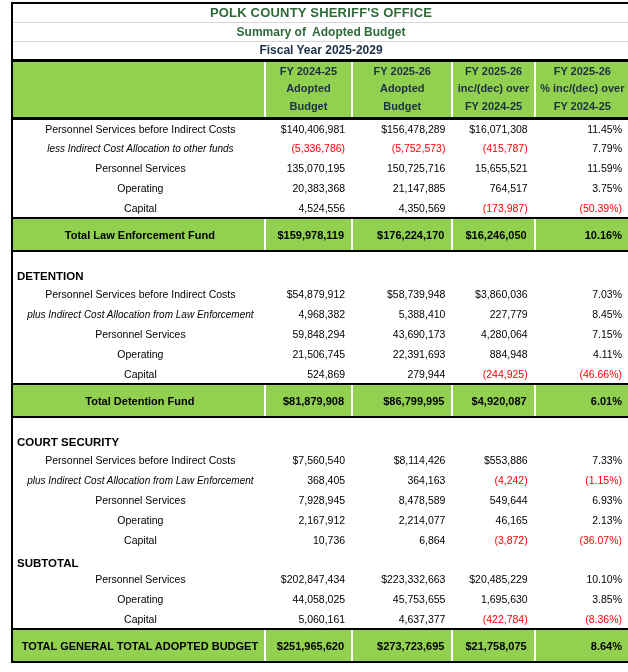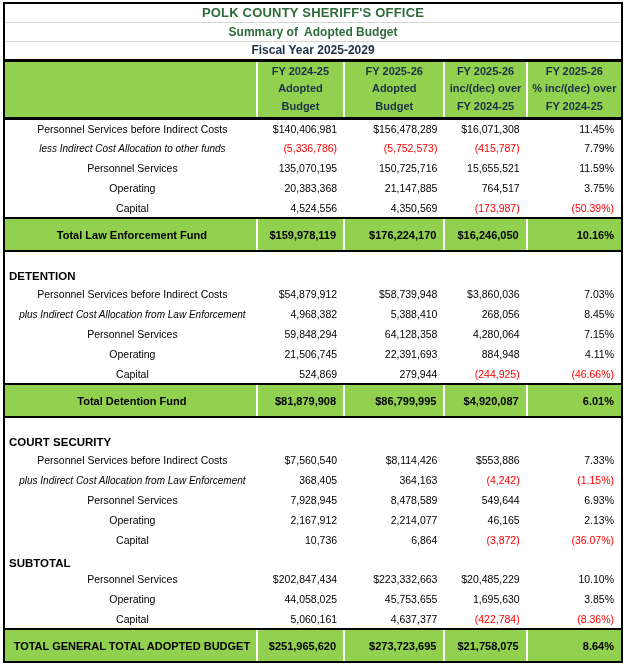--- a/index.html
+++ b/index.html
@@ -1,21 +1,21 @@
 <!DOCTYPE html>
 <html style="--green: #92d050; --titlegreen: #2e6b39; --headtext: #1b3044; --neg: #ff0000; --black: #000000;"><head>
 <meta charset="utf-8">
 <style>
   :root{
     --green:#92d050; --titlegreen:#2e6b39; --headtext:#1b3044;
     --neg:#ff0000; --black:#000000;
   }
   html,body{margin:0;padding:0;background:#fff;}
   body{width:628px;height:672px;font-family:"Liberation Sans",sans-serif;-webkit-font-smoothing:antialiased;}
-  .sheet{padding:2px 3px;}
+  .sheet{padding:2px 11px;}
   table{border-collapse:collapse;table-layout:fixed;width:620px;border:2px solid var(--black);}
   td,th{overflow:hidden;box-sizing:border-box;}
 
   
   tr.doc-row td{height:19px;text-align:center;vertical-align:middle;
     border-bottom:1px solid #d6d6d6;white-space:pre-wrap;font-weight:bold;}
   tr.doc-row.t1 td{font-size:13px;color:var(--titlegreen);letter-spacing:.2px;}
   tr.doc-row.t2 td{font-size:12px;color:var(--titlegreen);}
   tr.doc-row.t3 td{font-size:12px;color:var(--headtext);}
 
@@ -139,27 +139,27 @@
           <td class="lbl">Personnel Services before Indirect Costs</td>
           <td class="val">$54,879,912</td>
           <td class="val">$58,739,948</td>
           <td class="val">$3,860,036</td>
           <td class="val">7.03%</td>
         </tr>
         <tr class="data-row">
           <td class="lbl italic">plus Indirect Cost Allocation from Law Enforcement</td>
           <td class="val">4,968,382</td>
           <td class="val">5,388,410</td>
-          <td class="val">268,056</td>
+          <td class="val">227,779</td>
           <td class="val">8.45%</td>
         </tr>
         <tr class="data-row">
           <td class="lbl">Personnel Services</td>
           <td class="val">59,848,294</td>
-          <td class="val">64,128,358</td>
+          <td class="val">43,690,173</td>
           <td class="val">4,280,064</td>
           <td class="val">7.15%</td>
         </tr>
         <tr class="data-row">
           <td class="lbl">Operating</td>
           <td class="val">21,506,745</td>
           <td class="val">22,391,693</td>
           <td class="val">884,948</td>
           <td class="val">4.11%</td>
         </tr>

